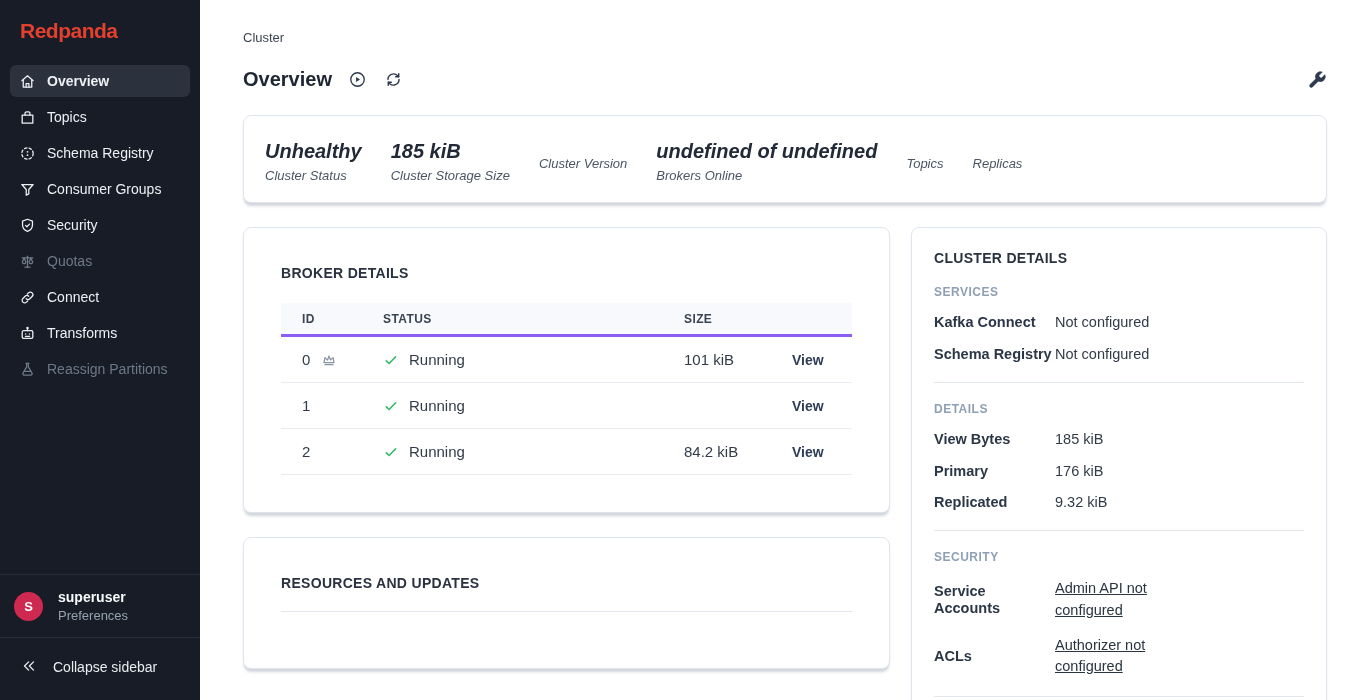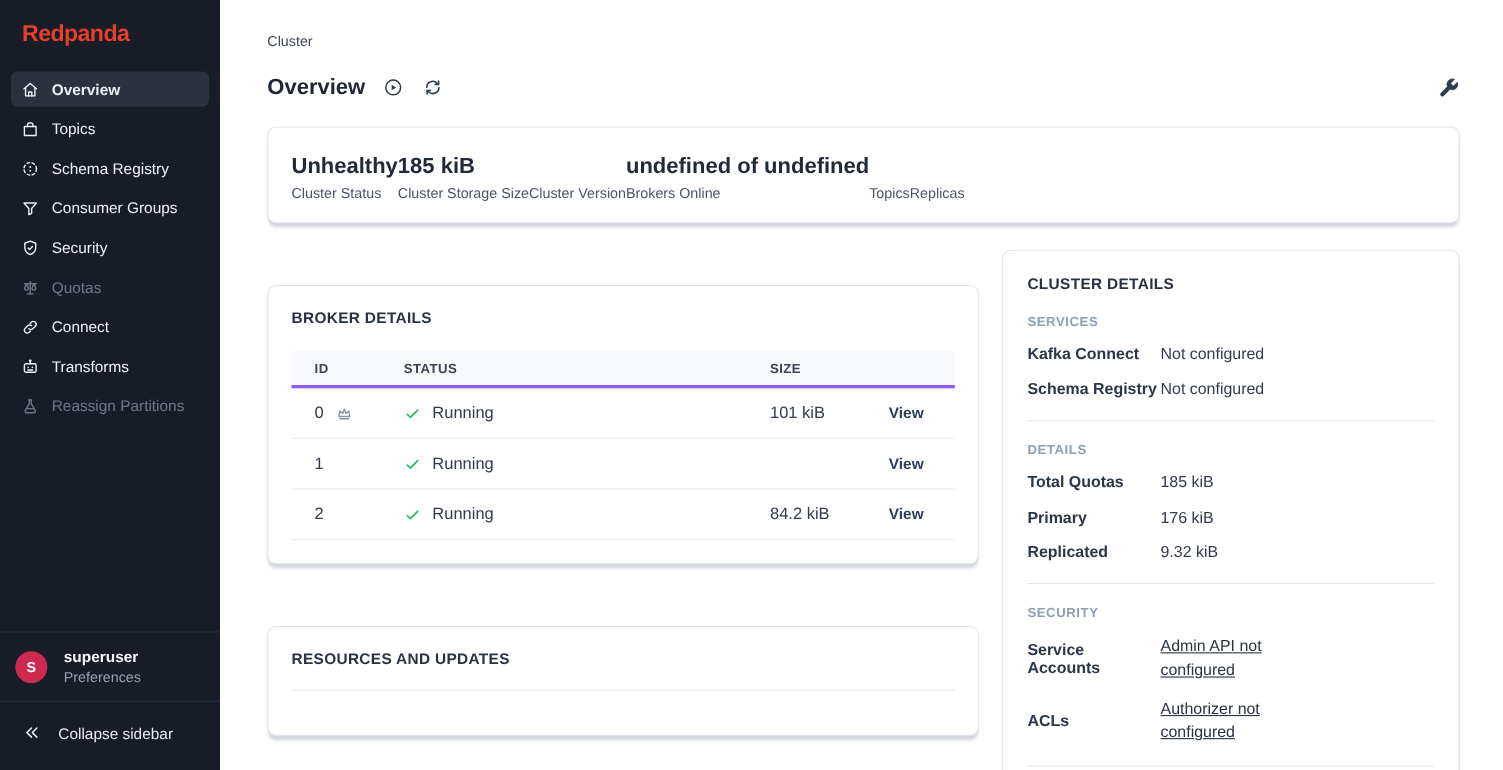--- a/index.html
+++ b/index.html
@@ -37,28 +37,28 @@
   .page-title { font-size:20px; font-weight:700; color:#202734; }
   .icon-btn { display:flex; align-items:center; color:#2e3a4e; cursor:pointer; background:none; border:none; }
   .icon-btn svg { width:19px; height:19px; }
   .icon-play { margin-left:16px; }
   .icon-refresh { margin-left:17px; }
   .icon-wrench { margin-left:auto; }
   .icon-wrench svg { width:20px; height:20px; }
   .card { background:#fff; border:1px solid #dfe5ed; border-radius:8px;
     box-shadow:0 4px 3px -1px rgba(122,132,153,0.35); }
   
-  .stats-card { margin-top:24px; padding:23px 21px 19px; display:flex; align-items:flex-end; }
+  .stats-card { margin-top:24px; padding:23px 21px 19px; display:flex; gap:29px; align-items:center;font-style:italic; }
   .stat-value { font-size:20px; font-weight:700; color:#222a38; line-height:24px; }
   .stat-label { font-size:13px; color:#4b5563; margin-top:5px; }
   
   .columns { display:flex; gap:21px; margin-top:24px; align-items:flex-start; }
   .left-col { width:647px; display:flex; flex-direction:column; gap:24px; }
   .right-col { flex:1; }
-  .card-pad { padding:21px;margin-top:32px; }
+  .card-pad { padding:37px; }
   .card-title { font-size:14px; font-weight:700; color:#2a3240; letter-spacing:0.3px; }
   
   .broker-table { margin-top:22px; }
   .t-head { display:grid; grid-template-columns:102px 1fr 108px 60px; background:#f7f9fc;
     height:34px; align-items:center; font-size:12px; font-weight:700; color:#3a4452;
     letter-spacing:0.4px; border-bottom:3px solid #8b5cf6; }
   .t-head > div:first-child { padding-left:21px; }
   .t-row { display:grid; grid-template-columns:102px 1fr 108px 60px; height:46px;
     align-items:center; border-bottom:1px solid #e8ecf1; font-size:15px; color:#333b49; }
   .cell-id { display:flex; align-items:center; gap:11px; padding-left:21px; }
@@ -338,21 +338,21 @@
               <div class="detail-label">Kafka Connect</div>
               <div class="detail-value">Not configured</div>
             </div>
             <div class="detail-row">
               <div class="detail-label">Schema Registry</div>
               <div class="detail-value">Not configured</div>
             </div>
             <div class="cd-divider"></div>
             <div class="cd-section-heading">DETAILS</div>
             <div class="detail-row">
-              <div class="detail-label">Total Quotas</div>
+              <div class="detail-label">View Bytes</div>
               <div class="detail-value">185 kiB</div>
             </div>
             <div class="detail-row">
               <div class="detail-label">Primary</div>
               <div class="detail-value">176 kiB</div>
             </div>
             <div class="detail-row">
               <div class="detail-label">Replicated</div>
               <div class="detail-value">9.32 kiB</div>
             </div>

